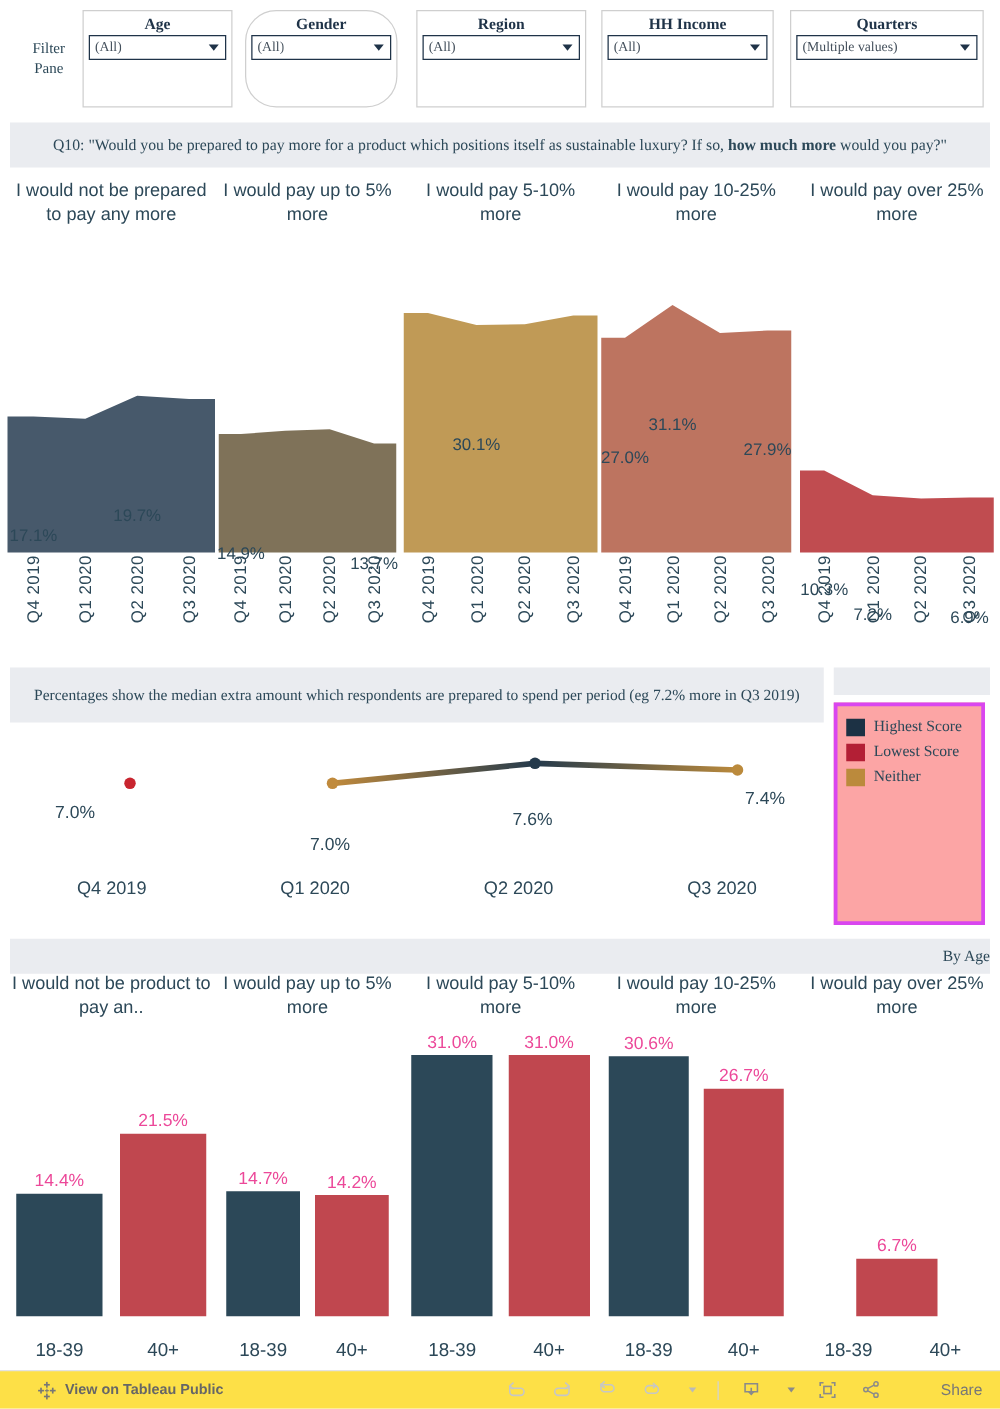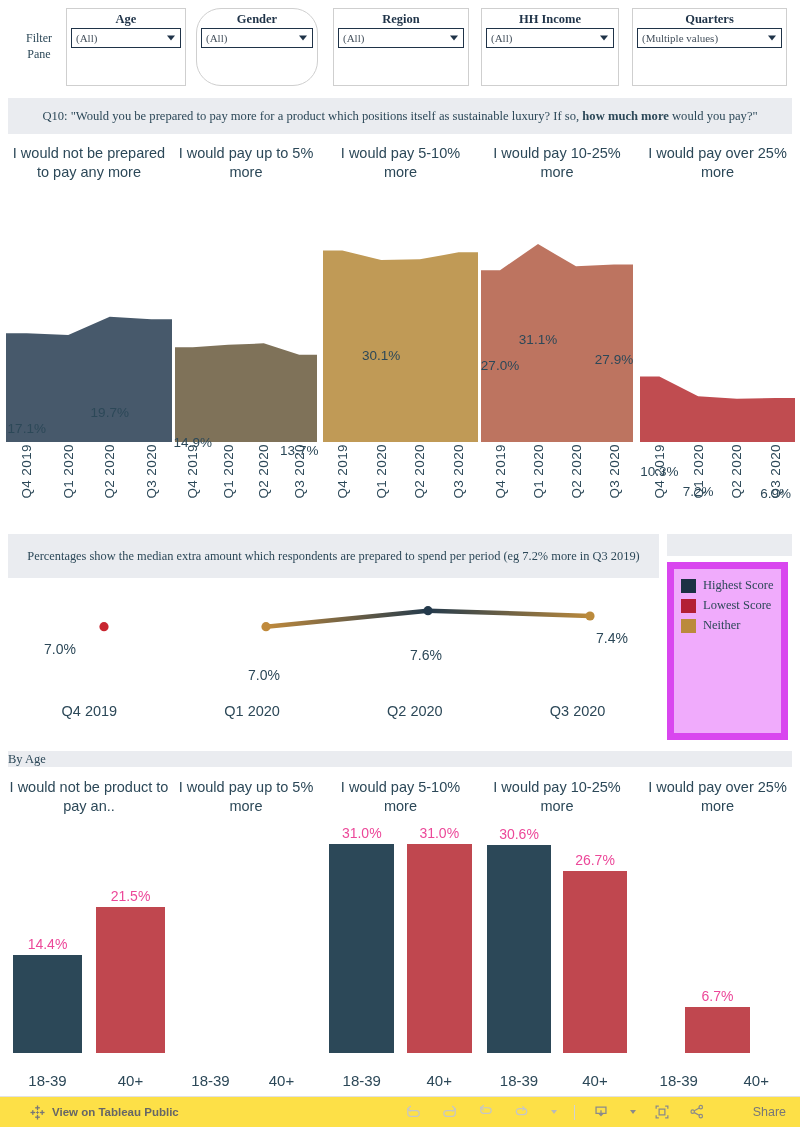--- a/index.html
+++ b/index.html
@@ -91,31 +91,31 @@
   .line-lbl { position:absolute; font-size:14px; color:#2c4858; white-space:nowrap; }
   .line-xticks { position:absolute; left:8px; top:703px; width:651px; display:flex; }
   .line-xtick { flex:1; text-align:center; font-size:14.5px; color:#2c4858; }
 
   
   .legend-headerbar {
     position:absolute; left:667px; top:534px; width:125px; height:22px; background:#eaecf0;
   }
   .legend-box {
     position:absolute; left:667px; top:562px; width:121px; height:178px;
-    border:7px solid #d946ef; background:#f0abfc; padding:9px 0 0 7px;
+    border:3px solid #d946ef; background:#fca5a5; padding:9px 0 0 7px;
   }
   .legend-item { display:flex; align-items:center; margin-bottom:5px; }
   .legend-swatch { width:15px; height:14px; margin-right:7px; flex:none; }
   .legend-text { font-family:"Liberation Serif", serif; font-size:12.5px; color:#2c4858; }
 
   
   .byage-banner {
-    position:absolute; left:8px; top:751px; width:784px; height:16px;
-    background:#eaecf0; display:flex; align-items:center; justify-content:flex-start;
-    font-family:"Liberation Serif", serif; font-size:12.5px; color:#2c4858;
+    position:absolute; left:8px; top:751px; width:784px; height:28px;
+    background:#eaecf0; display:flex; align-items:center; justify-content:flex-end;
+    font-family:"Liberation Serif", serif; font-size:12.5px; color:#2c4858;padding-left:32px;
   }
   .bar-block { position:absolute; left:0; top:818px; width:800px; height:277px; }
   .bar-group { position:absolute; top:0; height:277px; }
   .bar-area { position:absolute; left:0; bottom:42px; width:100%; height:228px; }
   .bar-pair { position:absolute; bottom:0; width:100%; height:100%; display:flex; justify-content:space-around; align-items:flex-end; }
   .bar-col { width:42%; position:relative; height:100%; display:flex; flex-direction:column; justify-content:flex-end; align-items:center; }
   .bar-val { font-size:14px; color:#ec4899; margin-bottom:3px; white-space:nowrap; }
   .bar-rect { width:100%; }
   .bar-xticks { position:absolute; bottom:6px; left:0; width:100%; display:flex; justify-content:space-around; }
   .bar-xtick { width:42%; text-align:center; font-size:15px; color:#2c4858; }
@@ -404,20 +404,32 @@
               <div class="bar-rect" style="height: 146.328px; background: rgb(192, 71, 79);"></div>
             </div>
           </div>
         </div>
         <div class="bar-xticks">
           <div class="bar-xtick">18-39</div>
           <div class="bar-xtick">40+</div>
         </div>
       </div>
       <div class="bar-group" style="left: 175px; width: 142px;">
+        <div class="bar-area">
+          <div class="bar-pair">
+            <div class="bar-col">
+              <div class="bar-val">14.7%</div>
+              <div class="bar-rect" style="height: 100.048px; background: rgb(44, 72, 88);"></div>
+            </div>
+            <div class="bar-col">
+              <div class="bar-val">14.2%</div>
+              <div class="bar-rect" style="height: 96.6448px; background: rgb(192, 71, 79);"></div>
+            </div>
+          </div>
+        </div>
         <div class="bar-xticks">
           <div class="bar-xtick">18-39</div>
           <div class="bar-xtick">40+</div>
         </div>
       </div>
       <div class="bar-group" style="left: 323px; width: 155px;">
         <div class="bar-area">
           <div class="bar-pair">
             <div class="bar-col">
               <div class="bar-val">31.0%</div>

